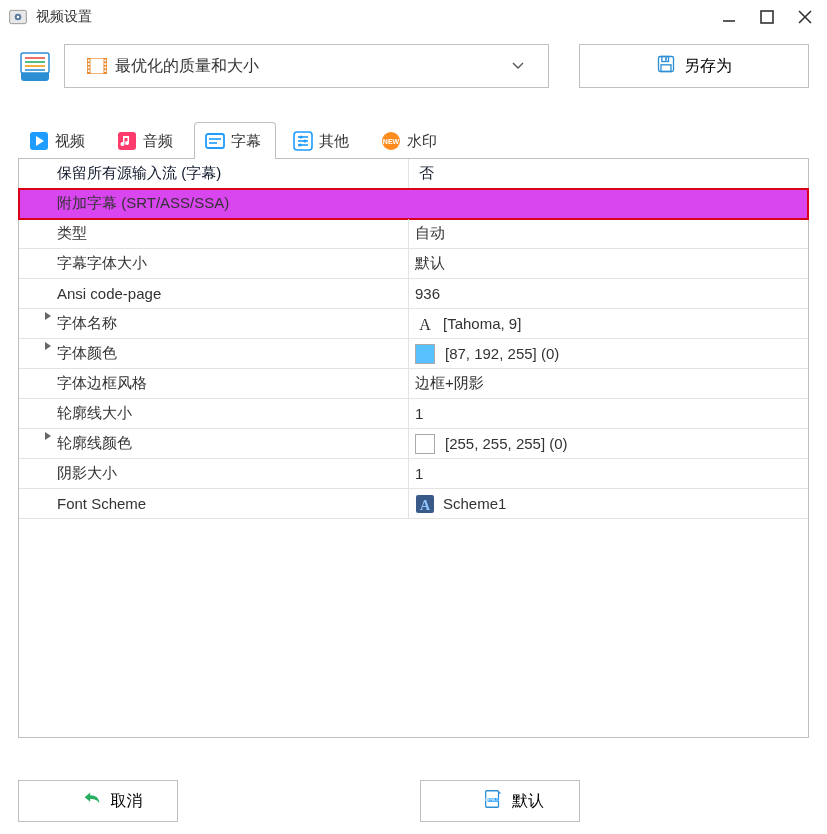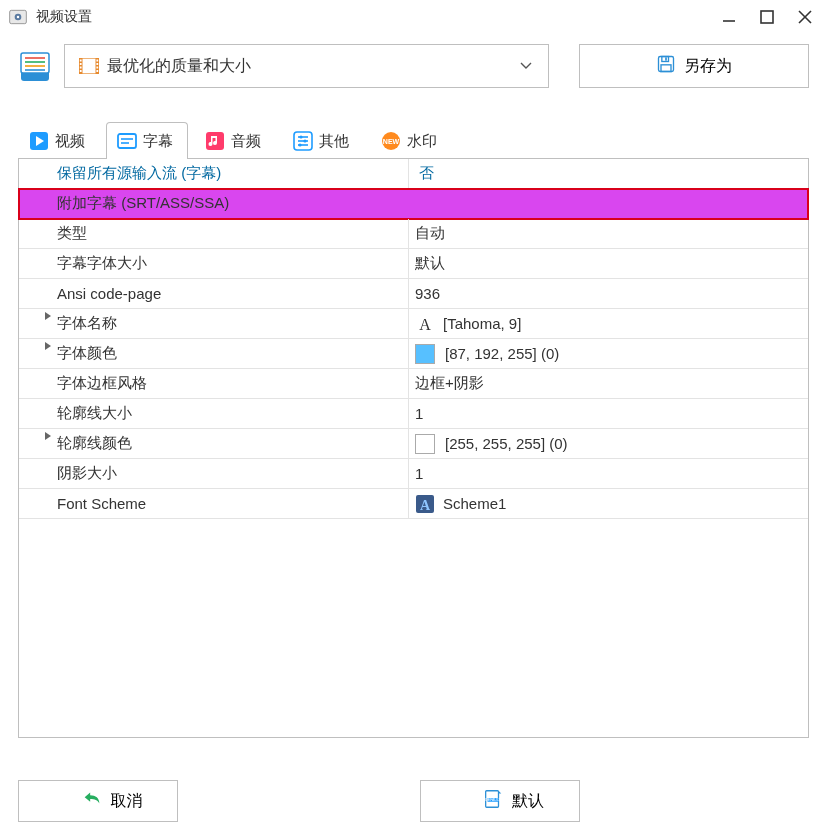--- a/index.html
+++ b/index.html
@@ -34,21 +34,21 @@
     .topbar {
       display: flex; align-items: center; gap: 12px;
       padding: 10px 18px 14px 18px;
     }
     .archive-icon { width: 34px; height: 34px; }
     .profile-select {
       flex: 1;
       height: 44px;
       border: 1px solid #bfbfbf;
       display: flex; align-items: center;
-      padding: 0 14px;
+      padding: 0 22px;
       cursor: pointer;
       background: #fff;
     }
     .profile-select .film-icon {
       width: 20px; height: 16px; margin-right: 8px;
     }
     .profile-label { font-size: 16px; color: #333; flex: 1; }
     .profile-select .chevron { width: 16px; color: #666; }
     .saveas-btn {
       width: 230px; height: 44px;
@@ -106,21 +106,21 @@
       padding-left: 38px;
       border-right: 1px solid #e3e3e3;
       font-size: 15px;
     }
     .cellR {
       flex: 1;
       display: flex; align-items: center;
       padding-left: 6px;
       font-size: 15px;
     }
-    .row.header .cellL, .row.header .cellR { color: #0369a1; }
+    .row.header .cellL, .row.header .cellR { color: #0f172a; }
     .row.header .cellR { padding-left: 10px; font-style: normal; }
     .row.highlight {
       outline: 2px solid #d9001b;
       outline-offset: -1px;
       background: #d946ef;
     }
     .row.highlight .cellL, .row.highlight .cellR { border-color: transparent; }
     .row .expander {
       position: absolute;
       left: 22px;
@@ -240,38 +240,38 @@
 <div class="tabstrip">
   <div class="tab">
     <span class="tab-icon">
       <svg viewBox="0 0 20 20">
           <rect x="1" y="1" width="18" height="18" rx="3" fill="#1e9cff"></rect>
           <path d="M7 5 l8 5 -8 5 z" fill="#fff"></path>
         </svg>
     </span>
     <span>视频</span>
   </div>
+  <div class="tab">
+    <span class="tab-icon">
+      <svg viewBox="0 0 20 20">
+          <rect x="1" y="1" width="18" height="18" rx="3" fill="#ff3b6b"></rect>
+          <path d="M12 5 v7 a2 2 0 1 1 -1.5 -1.9 V7 h-3 v6 a2 2 0 1 1 -1.5 -1.9 V5 z" fill="#fff"></path>
+        </svg>
+    </span>
+    <span>音频</span>
+  </div>
   <div class="tab active">
     <span class="tab-icon">
       <svg viewBox="0 0 20 20">
           <rect x="1" y="3" width="18" height="14" rx="2" fill="none" stroke="#1e9cff" stroke-width="1.8"></rect>
           <line x1="4" y1="8" x2="16" y2="8" stroke="#1e9cff" stroke-width="1.6"></line>
           <line x1="4" y1="12" x2="12" y2="12" stroke="#1e9cff" stroke-width="1.6"></line>
         </svg>
     </span>
     <span>字幕</span>
-  </div>
-  <div class="tab">
-    <span class="tab-icon">
-      <svg viewBox="0 0 20 20">
-          <rect x="1" y="1" width="18" height="18" rx="3" fill="#ff3b6b"></rect>
-          <path d="M12 5 v7 a2 2 0 1 1 -1.5 -1.9 V7 h-3 v6 a2 2 0 1 1 -1.5 -1.9 V5 z" fill="#fff"></path>
-        </svg>
-    </span>
-    <span>音频</span>
   </div>
   <div class="tab">
     <span class="tab-icon">
       <svg viewBox="0 0 20 20">
           <rect x="1" y="1" width="18" height="18" rx="3" fill="none" stroke="#1e9cff" stroke-width="1.6"></rect>
           <line x1="5" y1="6" x2="15" y2="6" stroke="#1e9cff" stroke-width="1.6"></line>
           <circle cx="8" cy="6" r="1.6" fill="#1e9cff"></circle>
           <line x1="5" y1="10" x2="15" y2="10" stroke="#1e9cff" stroke-width="1.6"></line>
           <circle cx="12" cy="10" r="1.6" fill="#1e9cff"></circle>
           <line x1="5" y1="14" x2="15" y2="14" stroke="#1e9cff" stroke-width="1.6"></line>

